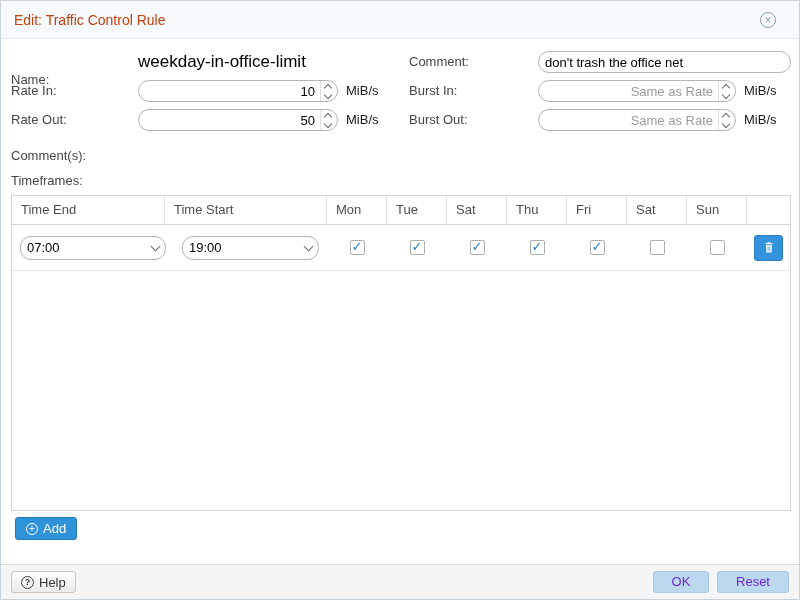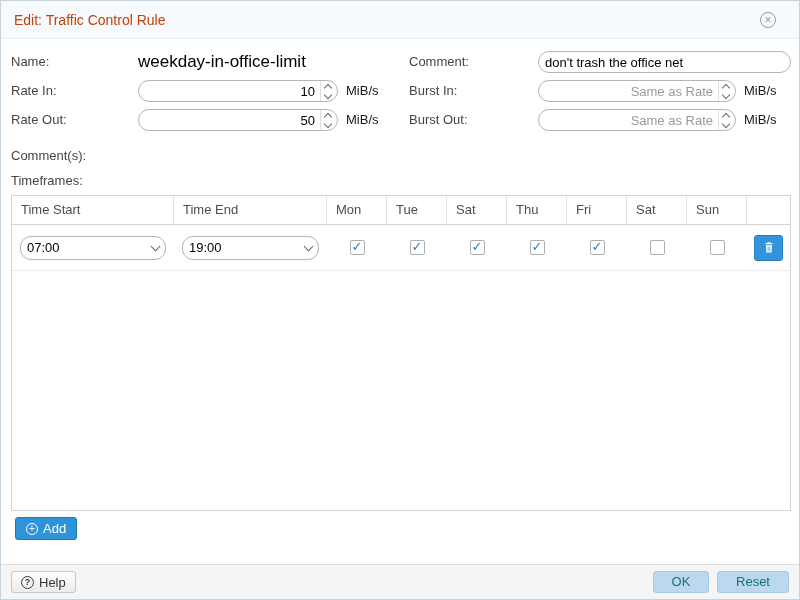--- a/index.html
+++ b/index.html
@@ -90,37 +90,37 @@
     display:inline-flex;align-items:center;gap:5px;
     background:linear-gradient(#fdfdfd,#ececec);border:1px solid #c6c6c6;border-radius:3px;
     color:#333;font-size:13px;cursor:pointer;box-sizing:border-box;
   }
   .help-icon{
     width:13px;height:13px;border:1px solid #3a3a3a;border-radius:50%;
     font-size:9px;line-height:11px;font-weight:bold;text-align:center;box-sizing:border-box;color:#3a3a3a;
   }
   .btn-blue{
     position:absolute;top:6px;height:22px;border-radius:3px;font-size:13px;
-    background:#bcd8ef;border:1px solid #abc9e5;color:#0f766e;
+    background:#bcd8ef;border:1px solid #abc9e5;color:#6d28d9;
     text-align:center;line-height:20px;cursor:pointer;box-sizing:border-box;
   }
   .ok-btn{right:90px;width:56px;}
   .reset-btn{right:10px;width:72px;}
 </style>
 </head>
 <body>
 
 <div class="window">
 
   <div class="titlebar">
     <div class="title">Edit: Traffic Control Rule</div>
     <div class="close">×</div>
   </div>
 
-  <div class="lbl" style="left:10px;top:50px;">Name:</div>
+  <div class="lbl" style="left:10px;top:68px;">Name:</div>
   <div class="val" style="left:137px;top:50px;">weekday-in-office-limit</div>
 
   <div class="lbl" style="left:408px;top:50px;">Comment:</div>
   <div class="field" style="left:537px;top:50px;width:253px;">
     <input value="don't trash the office net" style="">
   </div>
 
   <div class="lbl" style="left:10px;top:79px;">Rate In:</div>
   <div class="field num" style="left:137px;top:79px;width:200px;">
     <input value="10" style="">
@@ -160,22 +160,22 @@
     </div>
   </div>
   <div class="unit" style="left:743px;top:108px;">MiB/s</div>
 
   <div class="lbl" style="left:10px;top:144px;">Comment(s):</div>
 
   <div class="lbl" style="left:10px;top:169px;">Timeframes:</div>
 
   <div class="grid">
     <div class="ghead">
+      <div class="hc w-te">Time End</div>
       <div class="hc w-ts">Time Start</div>
-      <div class="hc w-te">Time End</div>
       <div class="hc w-day">Mon</div>
       <div class="hc w-day">Tue</div>
       <div class="hc w-day">Sat</div>
       <div class="hc w-day">Thu</div>
       <div class="hc w-day">Fri</div>
       <div class="hc w-day">Sat</div>
       <div class="hc w-day">Sun</div>
       <div class="hc w-act"></div>
     </div>
 

